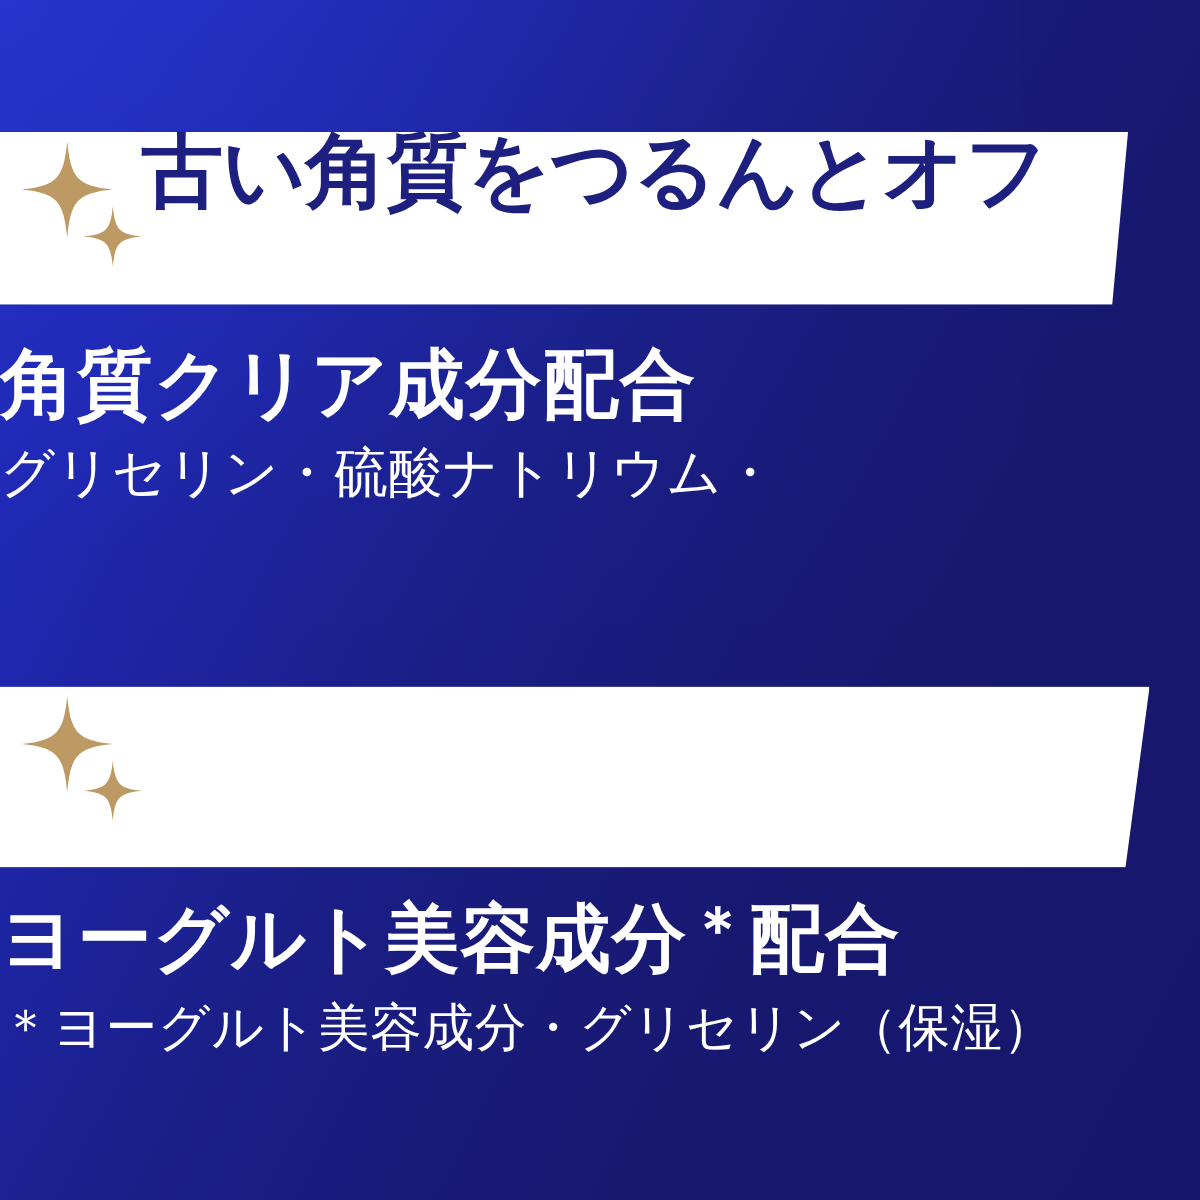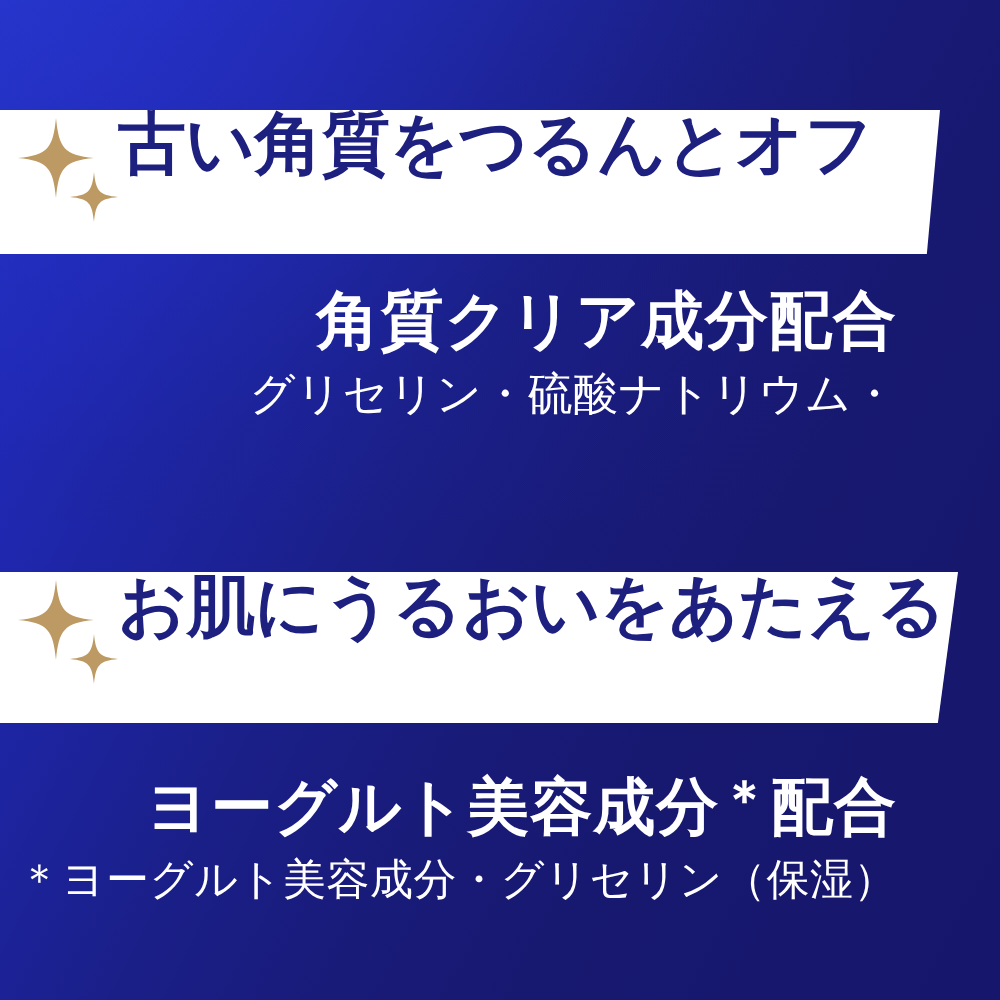--- a/index.html
+++ b/index.html
@@ -91,27 +91,27 @@
     white-space: nowrap;
     margin-left: -4px;
     padding-bottom: 4px;
   }
 
   
   .block {
     position: absolute;
     left: 0;
     width: 897px;
-    text-align: right;
+    text-align: left;
     color: #ffffff;
     z-index: 2;
   }
 
   #block-one  { top: 288px; }
-  #block-two  { top: 772px; }
+  #block-two  { top: 752px; font-family: Liberation Mono, monospace; }
 
   .headline {
     font-weight: 700;
     font-size: 63px;
     line-height: 1.06;
     letter-spacing: 1px;
     color: #ffffff;
     white-space: nowrap;
   }
 
@@ -167,21 +167,20 @@
 
   <div class="banner" id="banner-two">
 
     <div class="sparkle-wrap">
       <svg viewBox="0 0 108 120" xmlns="http://www.w3.org/2000/svg" aria-hidden="true">
         <path d="M42 8 C45 38 50 45 80 48 C50 51 45 58 42 88 C39 58 34 51 4 48 C34 45 39 38 42 8 Z" fill="#bd9a63"></path>
         <path d="M80 62 C82 81 85 85 104 87 C85 89 82 93 80 112 C78 93 75 89 56 87 C75 85 78 81 80 62 Z" fill="#bd9a63"></path>
       </svg>
     </div>
 
-    <div class="banner-text">お肌にうるおいをあたえる</div>
   </div>
 
   <div class="block" id="block-two">
     <div class="headline"><span>ヨーグルト美容成分</span><span class="asterisk">＊</span><span>配合</span></div>
 
     <div class="ingredients">
       <div>＊ヨーグルト美容成分・グリセリン（保湿）</div>
     </div>
   </div>
 

